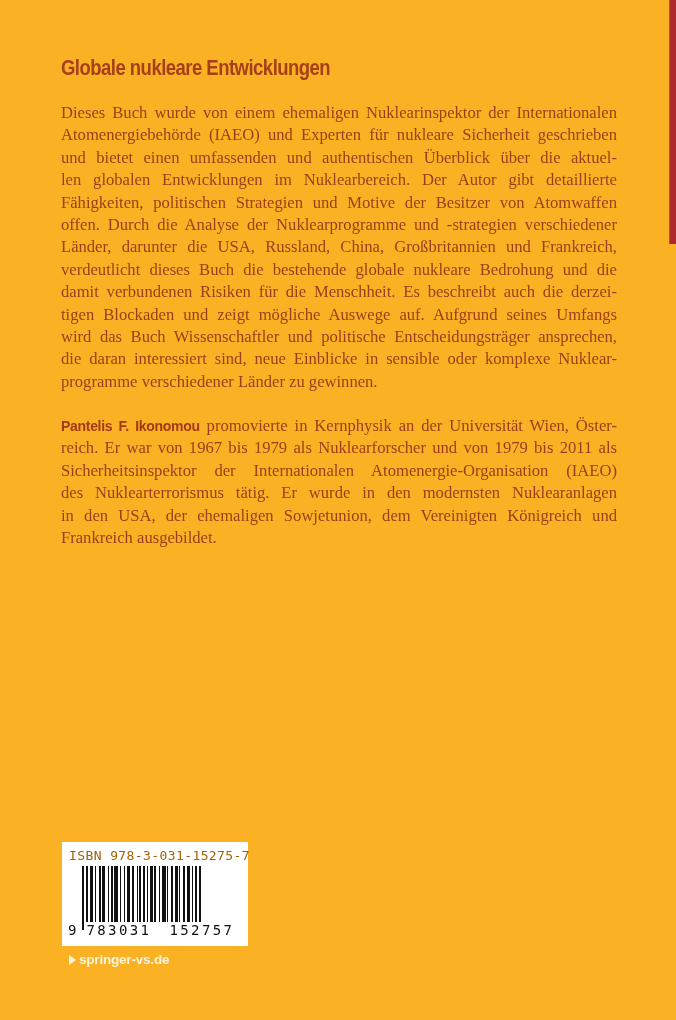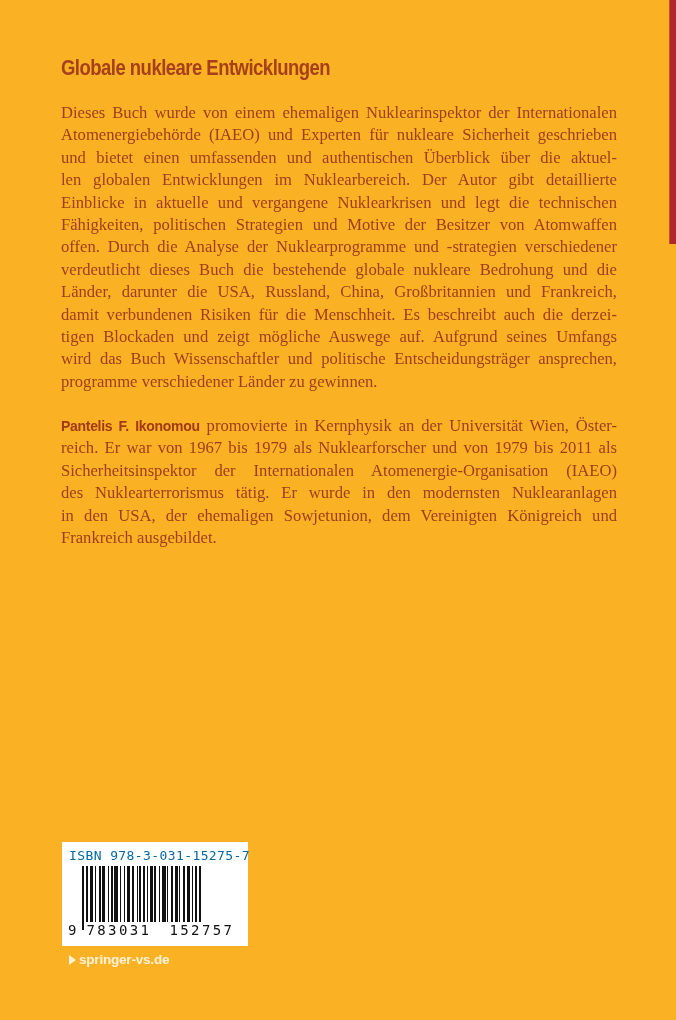--- a/index.html
+++ b/index.html
@@ -75,21 +75,21 @@
       height: 104px;
       background: #FFFFFF;
     }
     .isbn-text {
       position: absolute;
       left: 7px;
       top: 6px;
       font-family: "DejaVu Sans Mono", "Liberation Mono", monospace;
       font-size: 13px;
       letter-spacing: 0.4px;
-      color: #0369a1;
+      color: #a16207;
       white-space: nowrap;
     }
     .bars {
       position: absolute;
       left: 20px;
       top: 24px;
       width: 160px;
       height: 64px;
       display: flex;
       align-items: flex-start;
@@ -143,28 +143,28 @@
 <div class="spine-bar"></div>
 
 <h1 class="title">Globale nukleare Entwicklungen</h1>
 
 <div class="text-block desc">
   <p>
     <span class="line">Dieses Buch wurde von einem ehemaligen Nuklearinspektor der Internationalen</span>
     <span class="line">Atomenergiebehörde (IAEO) und Experten für nukleare Sicherheit geschrieben</span>
     <span class="line">und bietet einen umfassenden und authentischen Überblick über die aktuel-</span>
     <span class="line">len globalen Entwicklungen im Nuklearbereich. Der Autor gibt detaillierte</span>
-    <span class="line">Einblicke in aktuelle und vergangene Nuklearkrisen und legt die technischen</span>
     <span class="line">Fähigkeiten, politischen Strategien und Motive der Besitzer von Atomwaffen</span>
     <span class="line">offen. Durch die Analyse der Nuklearprogramme und -strategien verschiedener</span>
+    <span class="line">Länder, darunter die USA, Russland, China, Großbritannien und Frankreich,</span>
     <span class="line">verdeutlicht dieses Buch die bestehende globale nukleare Bedrohung und die</span>
-    <span class="line">Länder, darunter die USA, Russland, China, Großbritannien und Frankreich,</span>
     <span class="line">damit verbundenen Risiken für die Menschheit. Es beschreibt auch die derzei-</span>
     <span class="line">tigen Blockaden und zeigt mögliche Auswege auf. Aufgrund seines Umfangs</span>
     <span class="line">wird das Buch Wissenschaftler und politische Entscheidungsträger ansprechen,</span>
+    <span class="line">die daran interessiert sind, neue Einblicke in sensible oder komplexe Nuklear-</span>
     <span class="line last">programme verschiedener Länder zu gewinnen.</span>
   </p>
 </div>
 
 <div class="text-block bio">
   <p>
     <span class="line"><span class="author-name">Pantelis F. Ikonomou</span><span> promovierte in Kernphysik an der Universität Wien, Öster-</span></span>
     <span class="line">reich. Er war von 1967 bis 1979 als Nuklearforscher und von 1979 bis 2011 als</span>
     <span class="line">Sicherheitsinspektor der Internationalen Atomenergie-Organisation (IAEO)</span>
     <span class="line">des Nuklearterrorismus tätig. Er wurde in den modernsten Nuklearanlagen</span>

